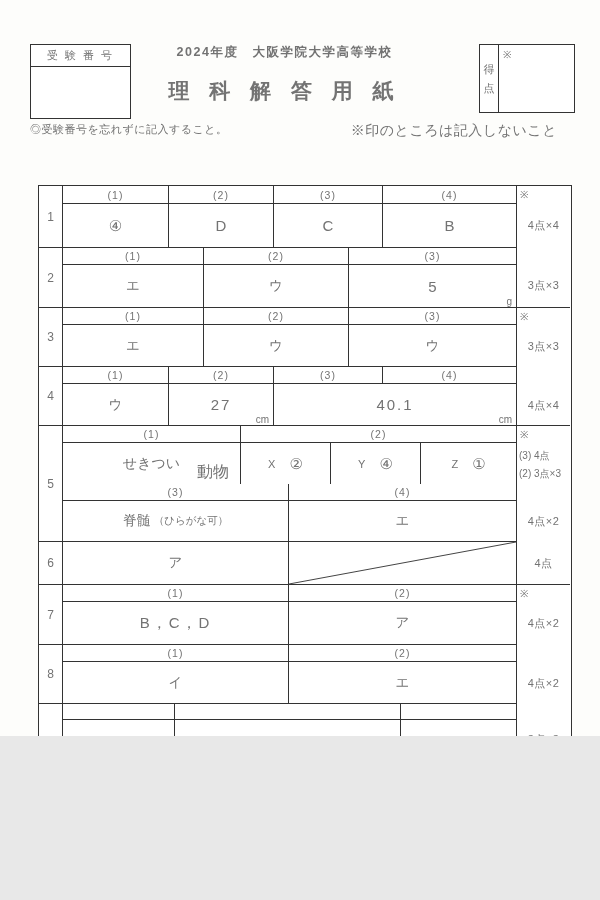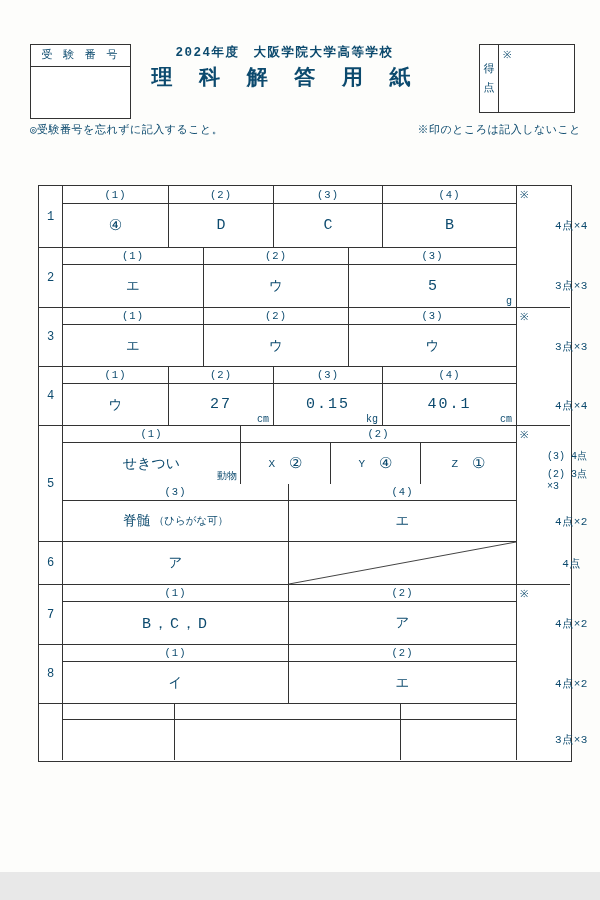--- a/index.html
+++ b/index.html
@@ -1,63 +1,63 @@
 <!DOCTYPE html>
 <html><head>
 <meta charset="utf-8">
 <style>
   * { margin:0; padding:0; box-sizing:border-box; }
   html,body { background:#e8e8e8; }
   .sheet {
-    position:relative; width:600px; height:872px; margin:0 auto;
-    background:#fdfdfb; color:#0c4a6e;
-    font-family:Liberation Mono, monospace;
+    position:relative; width:600px; height:736px; margin:0 auto;
+    background:#fdfdfb; color:#737373;
+    font-family:Liberation Sans, sans-serif;
     overflow:hidden;
   }
   
   .exam-box { position:absolute; left:30px; top:44px; width:101px; height:75px; border:1.5px solid #333; background:#fff; }
   .exam-box .lbl { height:22px; border-bottom:1px solid #333; font-size:11px; letter-spacing:2px; text-align:center; line-height:21px; }
   .exam-box .blank { height:51px; }
   .title-block { position:absolute; left:12px; top:44px; width:545px; text-align:center; }
   .title-block .school { font-size:12.5px; letter-spacing:1.5px; font-weight:600; }
-  .title-block .title { margin-top:2px; font-size:21px; letter-spacing:7px; font-weight:600; }
+  .title-block .title { margin-top:16px; font-size:21px; letter-spacing:7px; font-weight:600; }
   .score-box { position:absolute; left:479px; top:44px; width:96px; height:69px; border:1.5px solid #333; display:flex; background:#fff; }
   .score-box .vlbl { width:19px; border-right:1px solid #333; display:flex; flex-direction:column; justify-content:center; align-items:center; font-size:11px; line-height:1.7; }
   .score-box .fill { flex:1; position:relative; }
   .score-box .star { position:absolute; top:2px; left:4px; font-size:10px; }
   .note-left  { position:absolute; left:30px;  top:122px; font-size:11px; letter-spacing:0.5px; }
-  .note-right { position:absolute; right:19px; top:122px; font-size:11px; letter-spacing:0.5px; }
+  .note-right { position:absolute; right:43px; top:122px; font-size:14px; letter-spacing:0.5px; }
   
   .atable { position:absolute; left:38px; top:185px; width:534px; height:577px; border:1.5px solid #333; background:#fff; }
   .qrow { position:absolute; left:0; width:477px; display:flex; border-bottom:1px solid #333; }
   .qrow.last { border-bottom:none; }
   .numcell { width:24px; border-right:1px solid #333; display:flex; align-items:center; justify-content:center; font-size:12px; }
   .qbody { flex:1; display:flex; flex-direction:column; }
   .hdr { display:flex; height:17px; border-bottom:1px solid #333; font-size:10.5px; letter-spacing:1px; }
   .hdr.h16 { height:16px; }
   .hcell { border-right:1px solid #333; display:flex; align-items:center; justify-content:center; }
   .hcell:last-child { border-right:none; flex:1; }
   .ans { flex:1; display:flex; }
   .ans.fixed { flex:none; }
   .acell { border-right:1px solid #333; position:relative; display:flex; align-items:center; justify-content:center; font-size:15px; }
   .acell:last-child { border-right:none; flex:1; }
   .kana { font-size:13.5px; }
   .num  { letter-spacing:2px; }
   .unit { position:absolute; right:4px; bottom:0px; font-size:10px; letter-spacing:0; }
-  .suffix { position:absolute; right:3px; bottom:1px; font-size:10px; }
+  .suffix { position:absolute; right:11px; bottom:1px; font-size:16px; }
   .pairlbl { font-size:11px; margin-right:14px; }
   .mainans { font-size:14px; }
   .smallnote { font-size:10.5px; margin-left:3px; }
   .diag { position:absolute; inset:0; width:100%; height:100%; }
   
   .points-col { position:absolute; left:477px; top:0; width:54px; height:574px; border-left:1px solid #333; }
   .pgroup { position:relative; border-bottom:1px solid #333; }
   .pgroup.last { border-bottom:none; }
   .pstar { position:absolute; top:1px; left:3px; font-size:10px; }
-  .plabel { position:absolute; width:100%; text-align:center; font-size:11px; letter-spacing:0.5px;margin-left:28px; }
+  .plabel { position:absolute; width:100%; text-align:center; font-size:11px; letter-spacing:0.5px; }
   .plabel.left { text-align:left; padding-left:2px; font-size:10px; letter-spacing:0; }
   
   .pageno { position:absolute; left:0; top:848px; width:600px; text-align:center; font-size:12px; letter-spacing:2px; }
 </style>
 </head>
 <body>
 
 <div class="sheet">
 
   <div class="exam-box">
@@ -146,24 +146,20 @@
           <div class="hcell" style="width:105px">(2)</div>
           <div class="hcell" style="width:109px">(3)</div>
           <div class="hcell">(4)</div>
         </div>
         <div class="ans">
           <div class="acell kana" style="width:106px">ウ</div>
           <div class="acell num" style="width:105px">
             <span>27</span>
             <span class="unit">cm</span>
           </div>
-          <div class="acell num" style="width:109px">
-            <span>0.15</span>
-            <span class="unit">kg</span>
-          </div>
           <div class="acell num">
             <span>40.1</span>
             <span class="unit">cm</span>
           </div>
         </div>
       </div>
     </div>
 
     <div class="qrow" style="top:240px;height:116px;">
       <div class="numcell">5</div>

